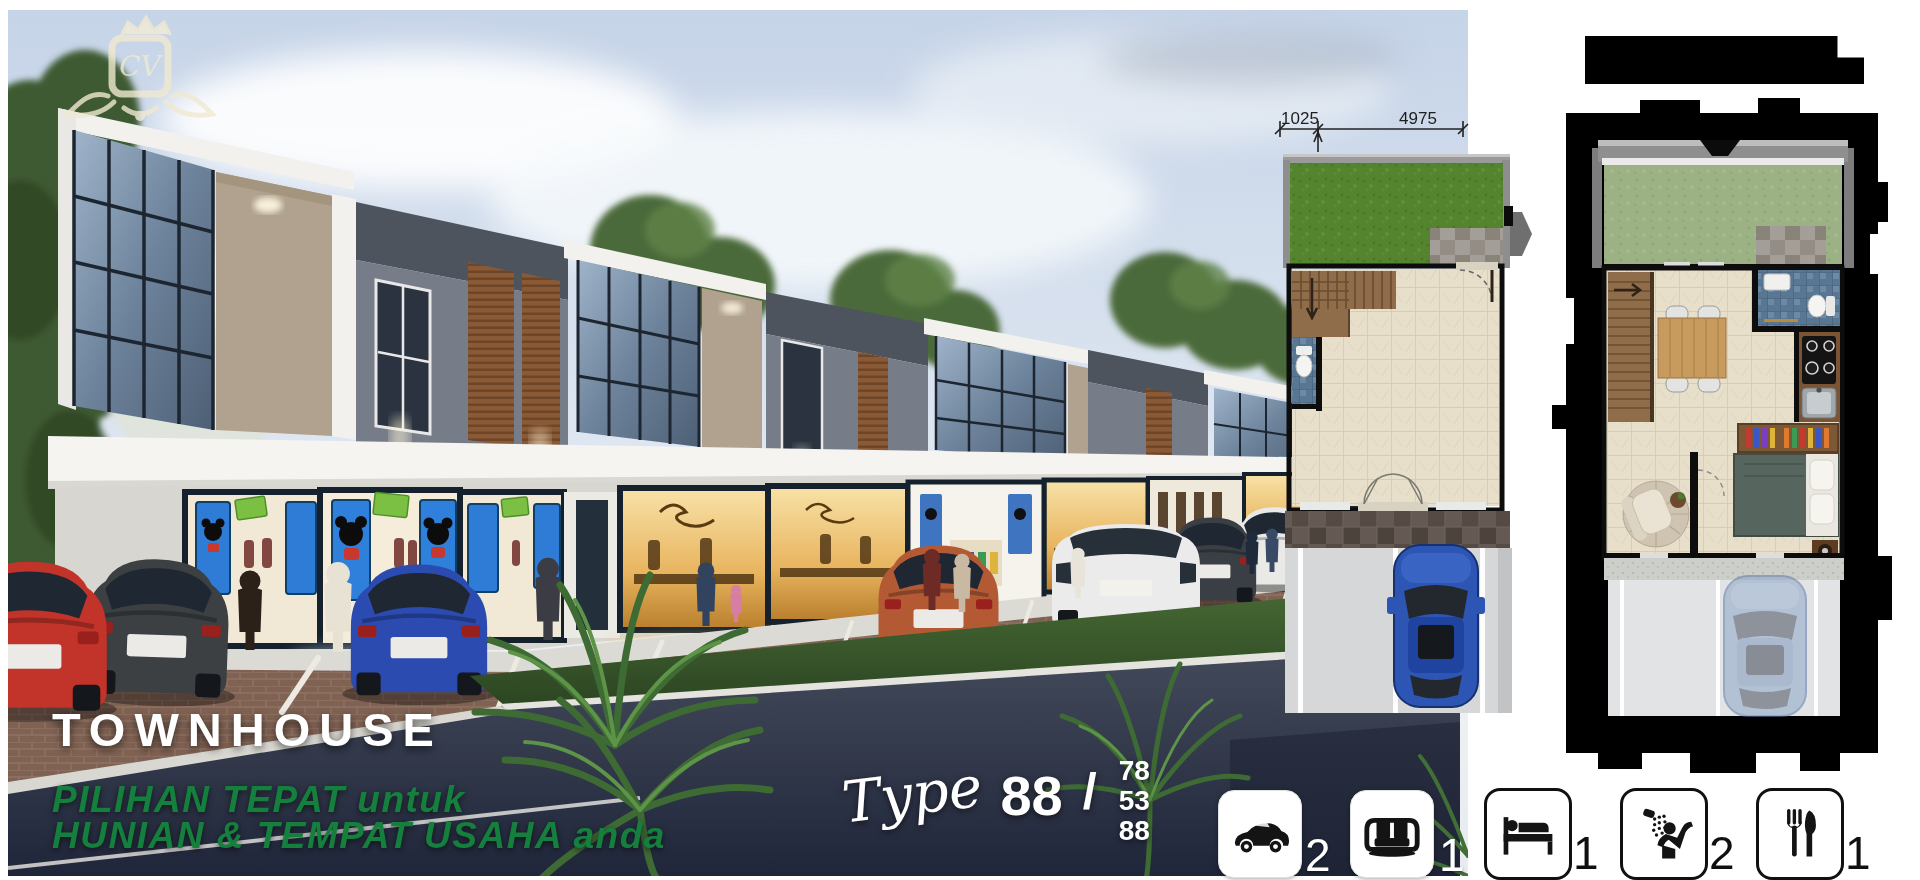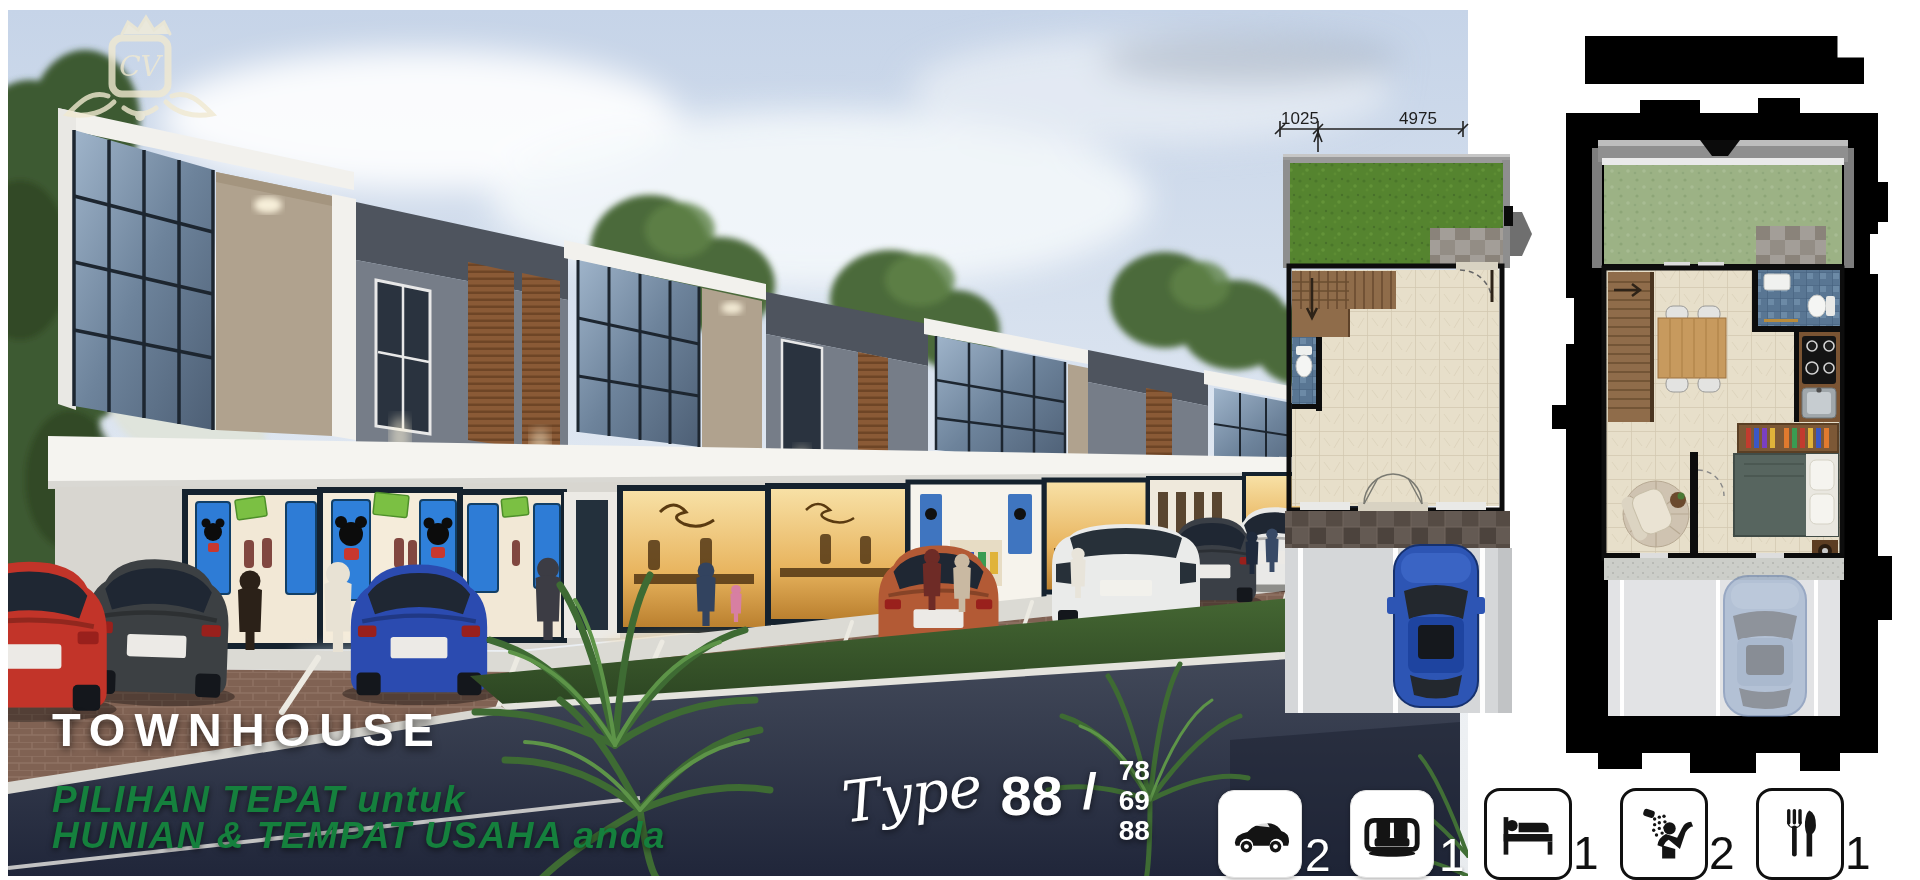--- a/index.html
+++ b/index.html
@@ -685,21 +685,21 @@
 <div class="abs headline-title">TOWNHOUSE</div>
 <div class="abs headline-sub sub1">PILIHAN TEPAT untuk</div>
 <div class="abs headline-sub sub2">HUNIAN &amp; TEMPAT USAHA anda</div>
 
 <div class="abs typeblock">
   <span class="type-word">Type</span>
   <span class="type-main">88</span>
   <span class="type-sep">/</span>
   <span class="type-variants">
     <span>78</span>
-    <span>69</span>
+    <span>53</span>
     <span>88</span>
   </span>
 </div>
 
 <div class="abs topbar"></div>
 
 <div class="abs tile plain" style="left:1218px;top:790px">
   <span>
     <svg width="62" height="62" viewBox="0 0 64 64" fill="#141414">
       <path d="M6,41 q1,-9 13,-11 q8,-9 20,-9 q11,0 15,8 q8,2 8,11 l-1,4 h-5 a7,7 0 0 0 -14,0 h-17 a7,7 0 0 0 -14,0 h-4 z"></path>

